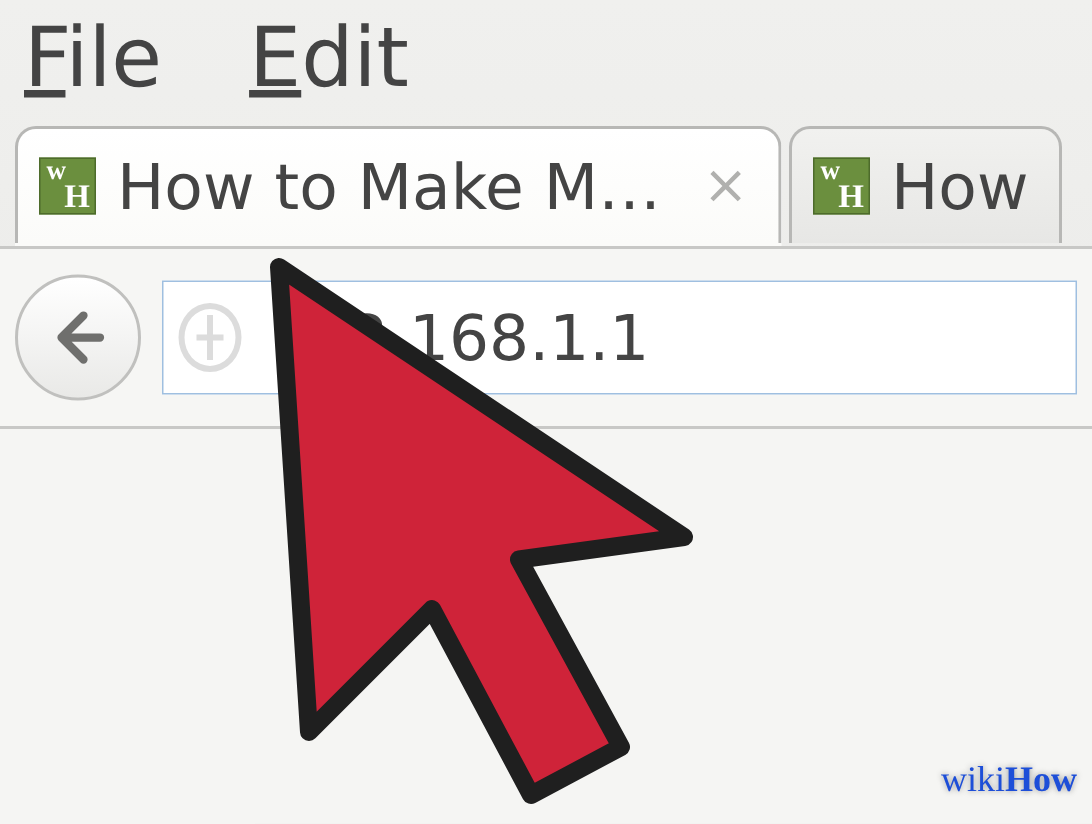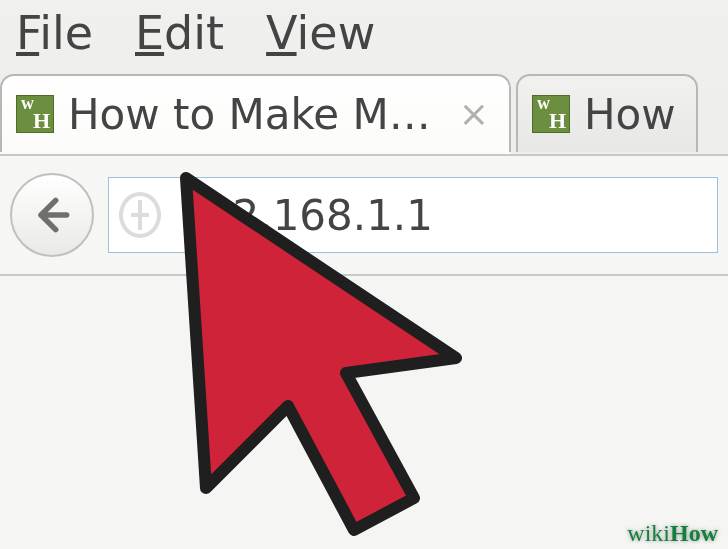--- a/index.html
+++ b/index.html
@@ -7,36 +7,36 @@
   body {
     font-family: "Segoe UI", "DejaVu Sans", Arial, sans-serif;
     background: linear-gradient(#f0f0ee, #e7e7e5);
     position: relative;
     color: #333;
   }
 
   
   .menubar {
     display: flex;
-    gap: 42px;
+    gap: 58px;
     padding: 6px 14px 10px 16px;
-    font-size: 46px;
+    font-size: 55px;
     color: #444;
     white-space: nowrap;
     align-items: flex-end;
   }
   .menu-item { cursor: default; }
   .menu-item .ul { text-decoration: underline; }
 
   
   .tabstrip {
     position: relative;
     height: 80px;
     margin-top: 4px;
-    padding-left: 0;
+    padding-left: 10px;
     white-space: nowrap;
   }
   .tab {
     display: inline-flex;
     align-items: center;
     height: 78px;
     border: 2px solid #b7b7b5;
     border-bottom: none;
     border-top-left-radius: 14px;
     border-top-right-radius: 14px;
@@ -157,39 +157,36 @@
     width: 340px;
     height: 380px;
     pointer-events: none;
   }
   .big-cursor svg { width: 100%; height: 100%; }
 
   
   .watermark {
     position: absolute;
     right: 10px;
-    bottom: 4px;
+    bottom: 17px;
     font: 24px/1 Georgia, "Times New Roman", serif;
-    color: #15803d;
+    color: #1d4ed8;
     text-shadow: 0 0 4px rgba(0,0,0,.4);
   }
   .watermark .how { font-weight: bold; }
 </style>
 </head>
 <body>
 
 <div class="menubar">
   <span class="menu-item">
     <span class="ul">F</span><span>ile</span>
   </span>
   <span class="menu-item">
     <span class="ul">E</span><span>dit</span>
-  </span>
-  <span class="menu-item">
-    <span class="ul">V</span><span>iew</span>
   </span>
 </div>
 
 <div class="tabstrip">
   <div class="tab active">
     <span class="favicon"></span>
     <span class="tab-title">How to Make M…</span>
     <span class="tab-close">×</span>
   </div>
   <div class="tab inactive">

